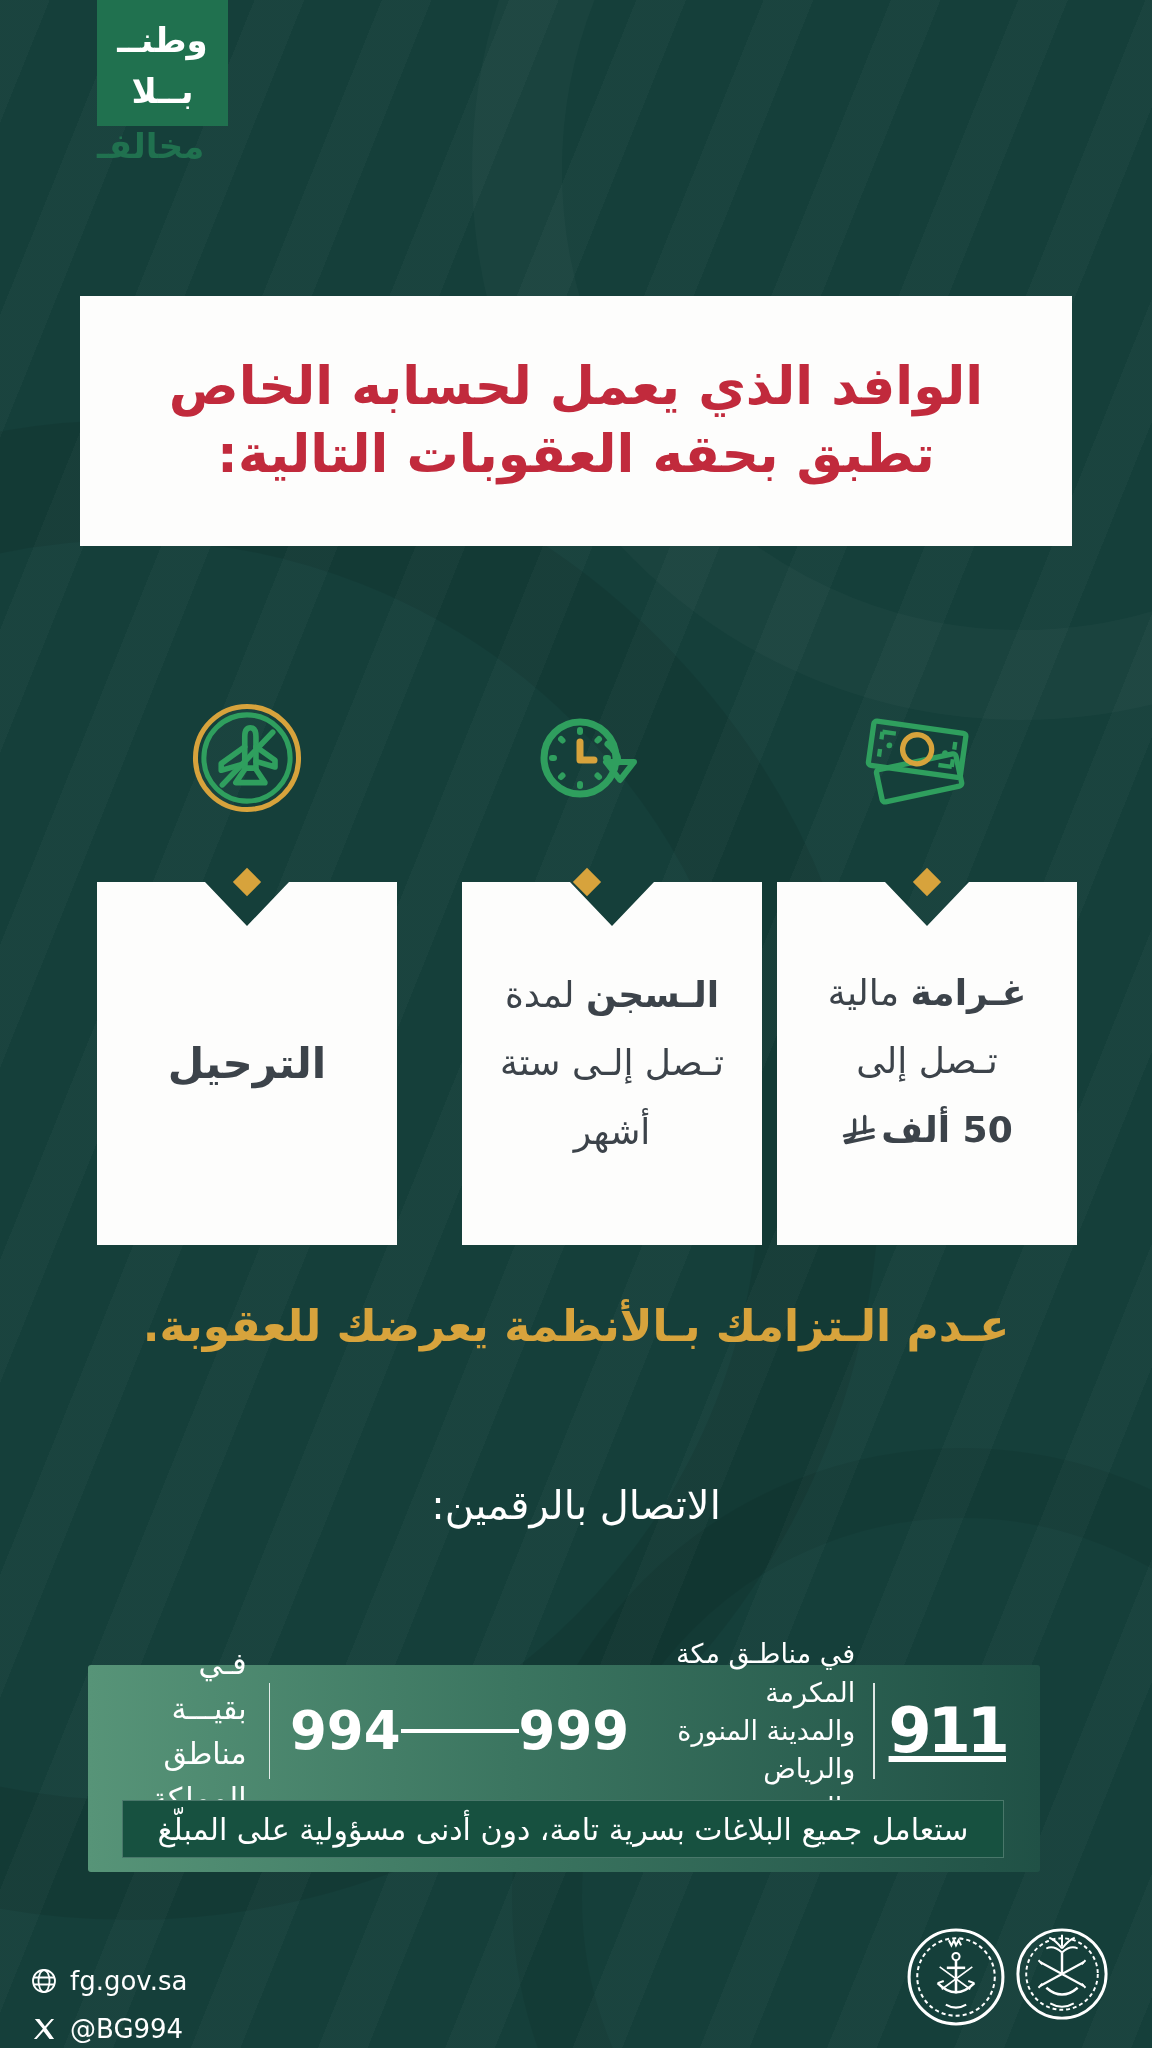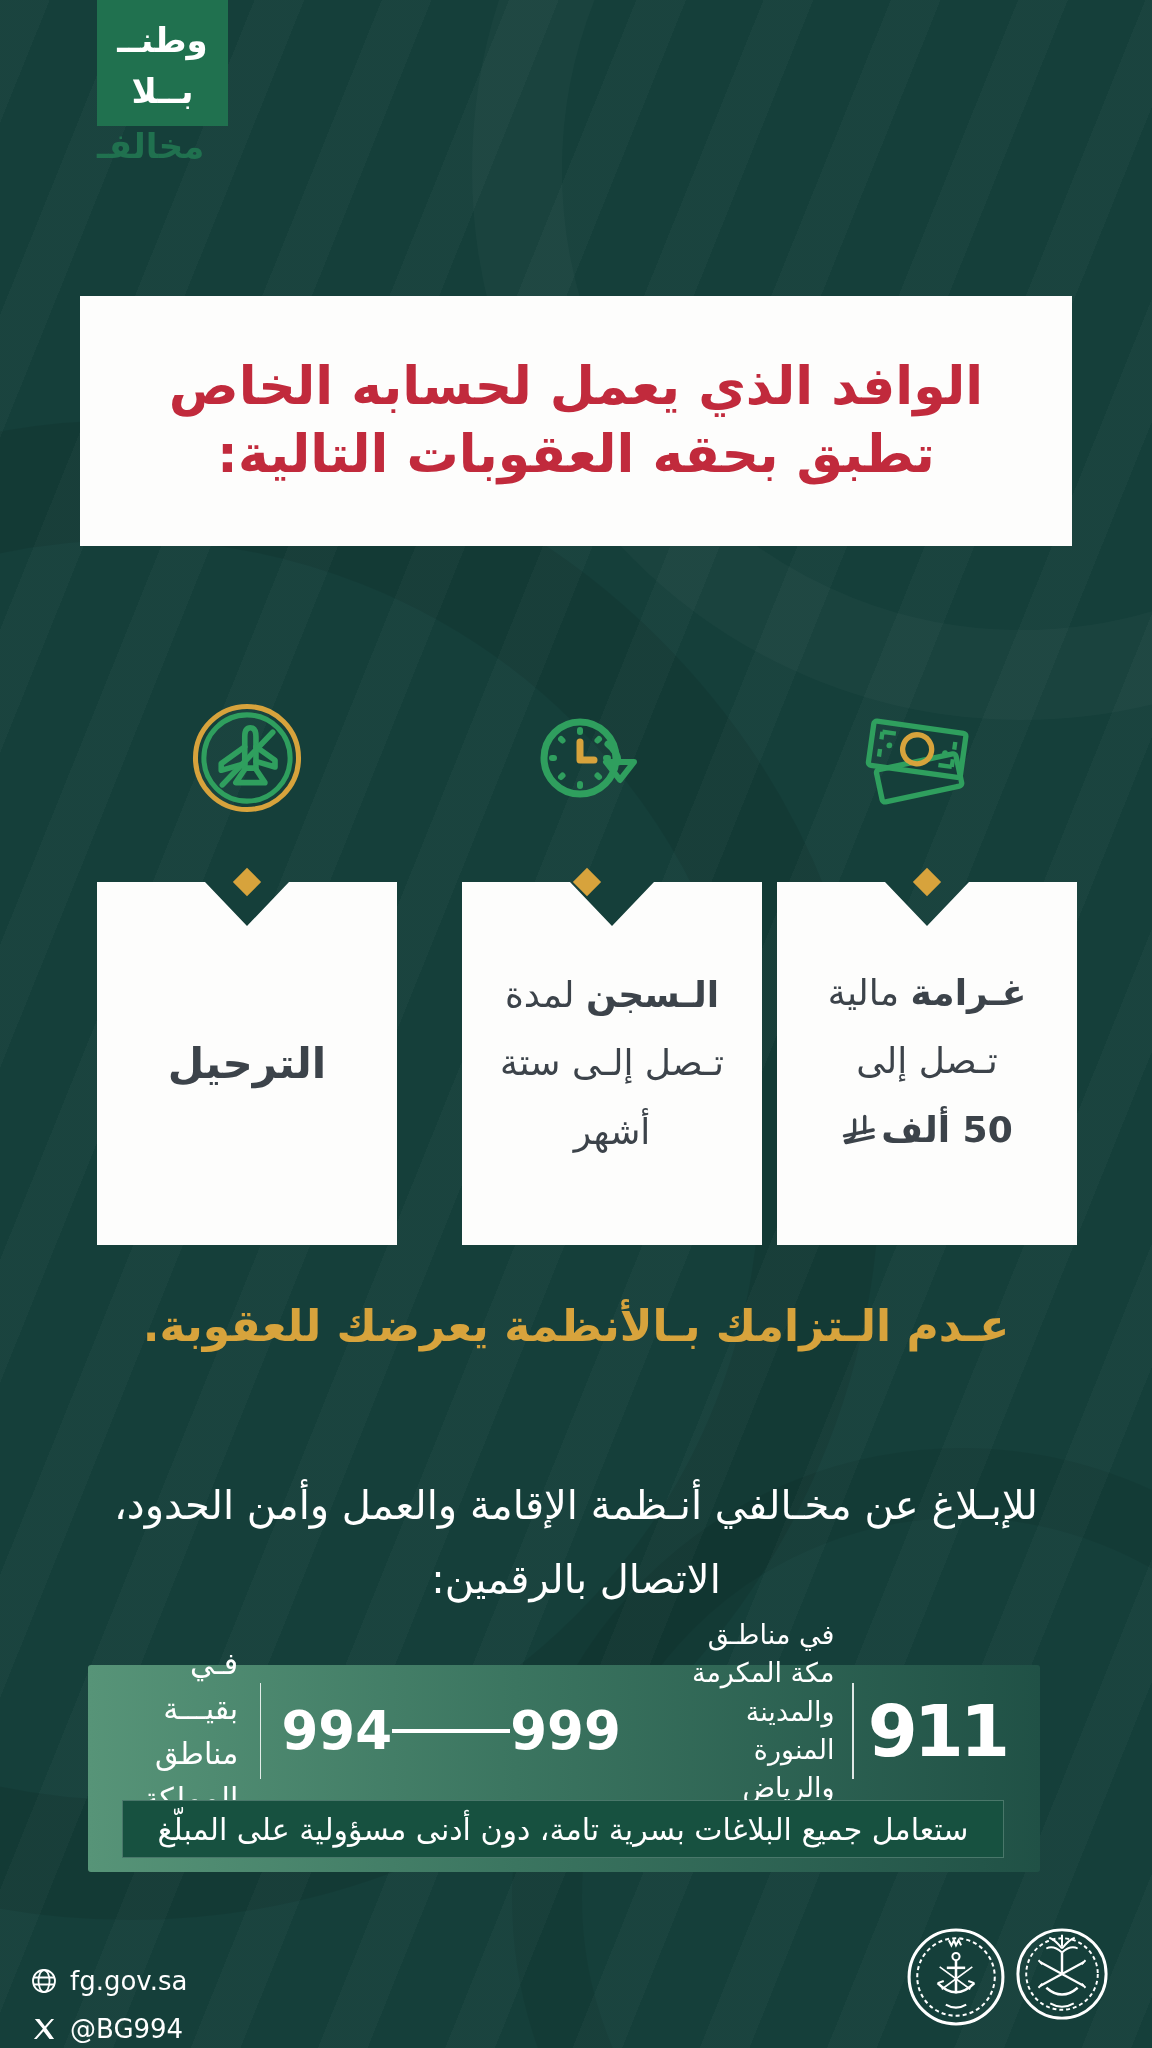--- a/index.html
+++ b/index.html
@@ -84,21 +84,21 @@
   
   .hotline-panel {
     position:absolute; left:88px; top:1665px; width:952px; height:207px;
     background:linear-gradient(90deg, #579478 0%, #3b7560 45%, #205146 100%);
     border-radius:3px;
   }
   .stats-row {
     position:absolute; top:0; left:0; right:0; height:132px;
     display:flex; direction:rtl; align-items:center; padding:0 26px;
   }
-  .num-main { font-size:72px; font-weight:bold; letter-spacing:-4px; line-height:1; padding:0 8px 0 14px; }
+  .num-main { font-size:62px; font-weight:bold; letter-spacing:-4px; line-height:1; padding:0 8px 0 14px;text-decoration:underline; }
   .v-div { width:2px; height:96px; background:rgba(255,255,255,0.85); }
   .regions-text { direction:rtl; text-align:right; font-size:27px; line-height:1.42; padding:0 18px; }
   .spacer { flex:1; }
   .alt-numbers { display:flex; align-items:center; padding:0 20px; }
   .alt-numbers .n { font-size:53px; font-weight:bold; line-height:1.05; }
   .alt-numbers .rule { width:118px; height:4px; background:#fff; margin:3px 0; }
   .rest-text { direction:rtl; text-align:right; font-size:30px; line-height:1.5; padding:0 22px 0 6px; }
   .confid-bar {
     position:absolute; left:34px; right:36px; top:135px; height:58px;
     background:#175140; border:1px solid rgba(255,255,255,0.22);
@@ -200,21 +200,20 @@
   <div>تـصل إلـى ستة</div>
   <div>أشهر</div>
 </div>
 <div class="pen-card c-left">
   <div class="big-title">الترحيل</div>
 </div>
 
 <div class="gold-note">عـدم الـتزامك بـالأنظمة يعرضك للعقوبة.</div>
 
 <div class="report-block">
-  <div>للإبـلاغ عن مخـالفي أنـظمة الإقامة والعمل وأمن الحدود،</div>
   <div>الاتصال بالرقمين:</div>
 </div>
 
 <div class="hotline-panel">
   <div class="stats-row">
     <div class="num-main">911</div>
     <div class="v-div"></div>
     <div class="regions-text">
       <div>في مناطـق مكة المكرمة</div>
       <div>والمدينة المنورة والرياض</div>

